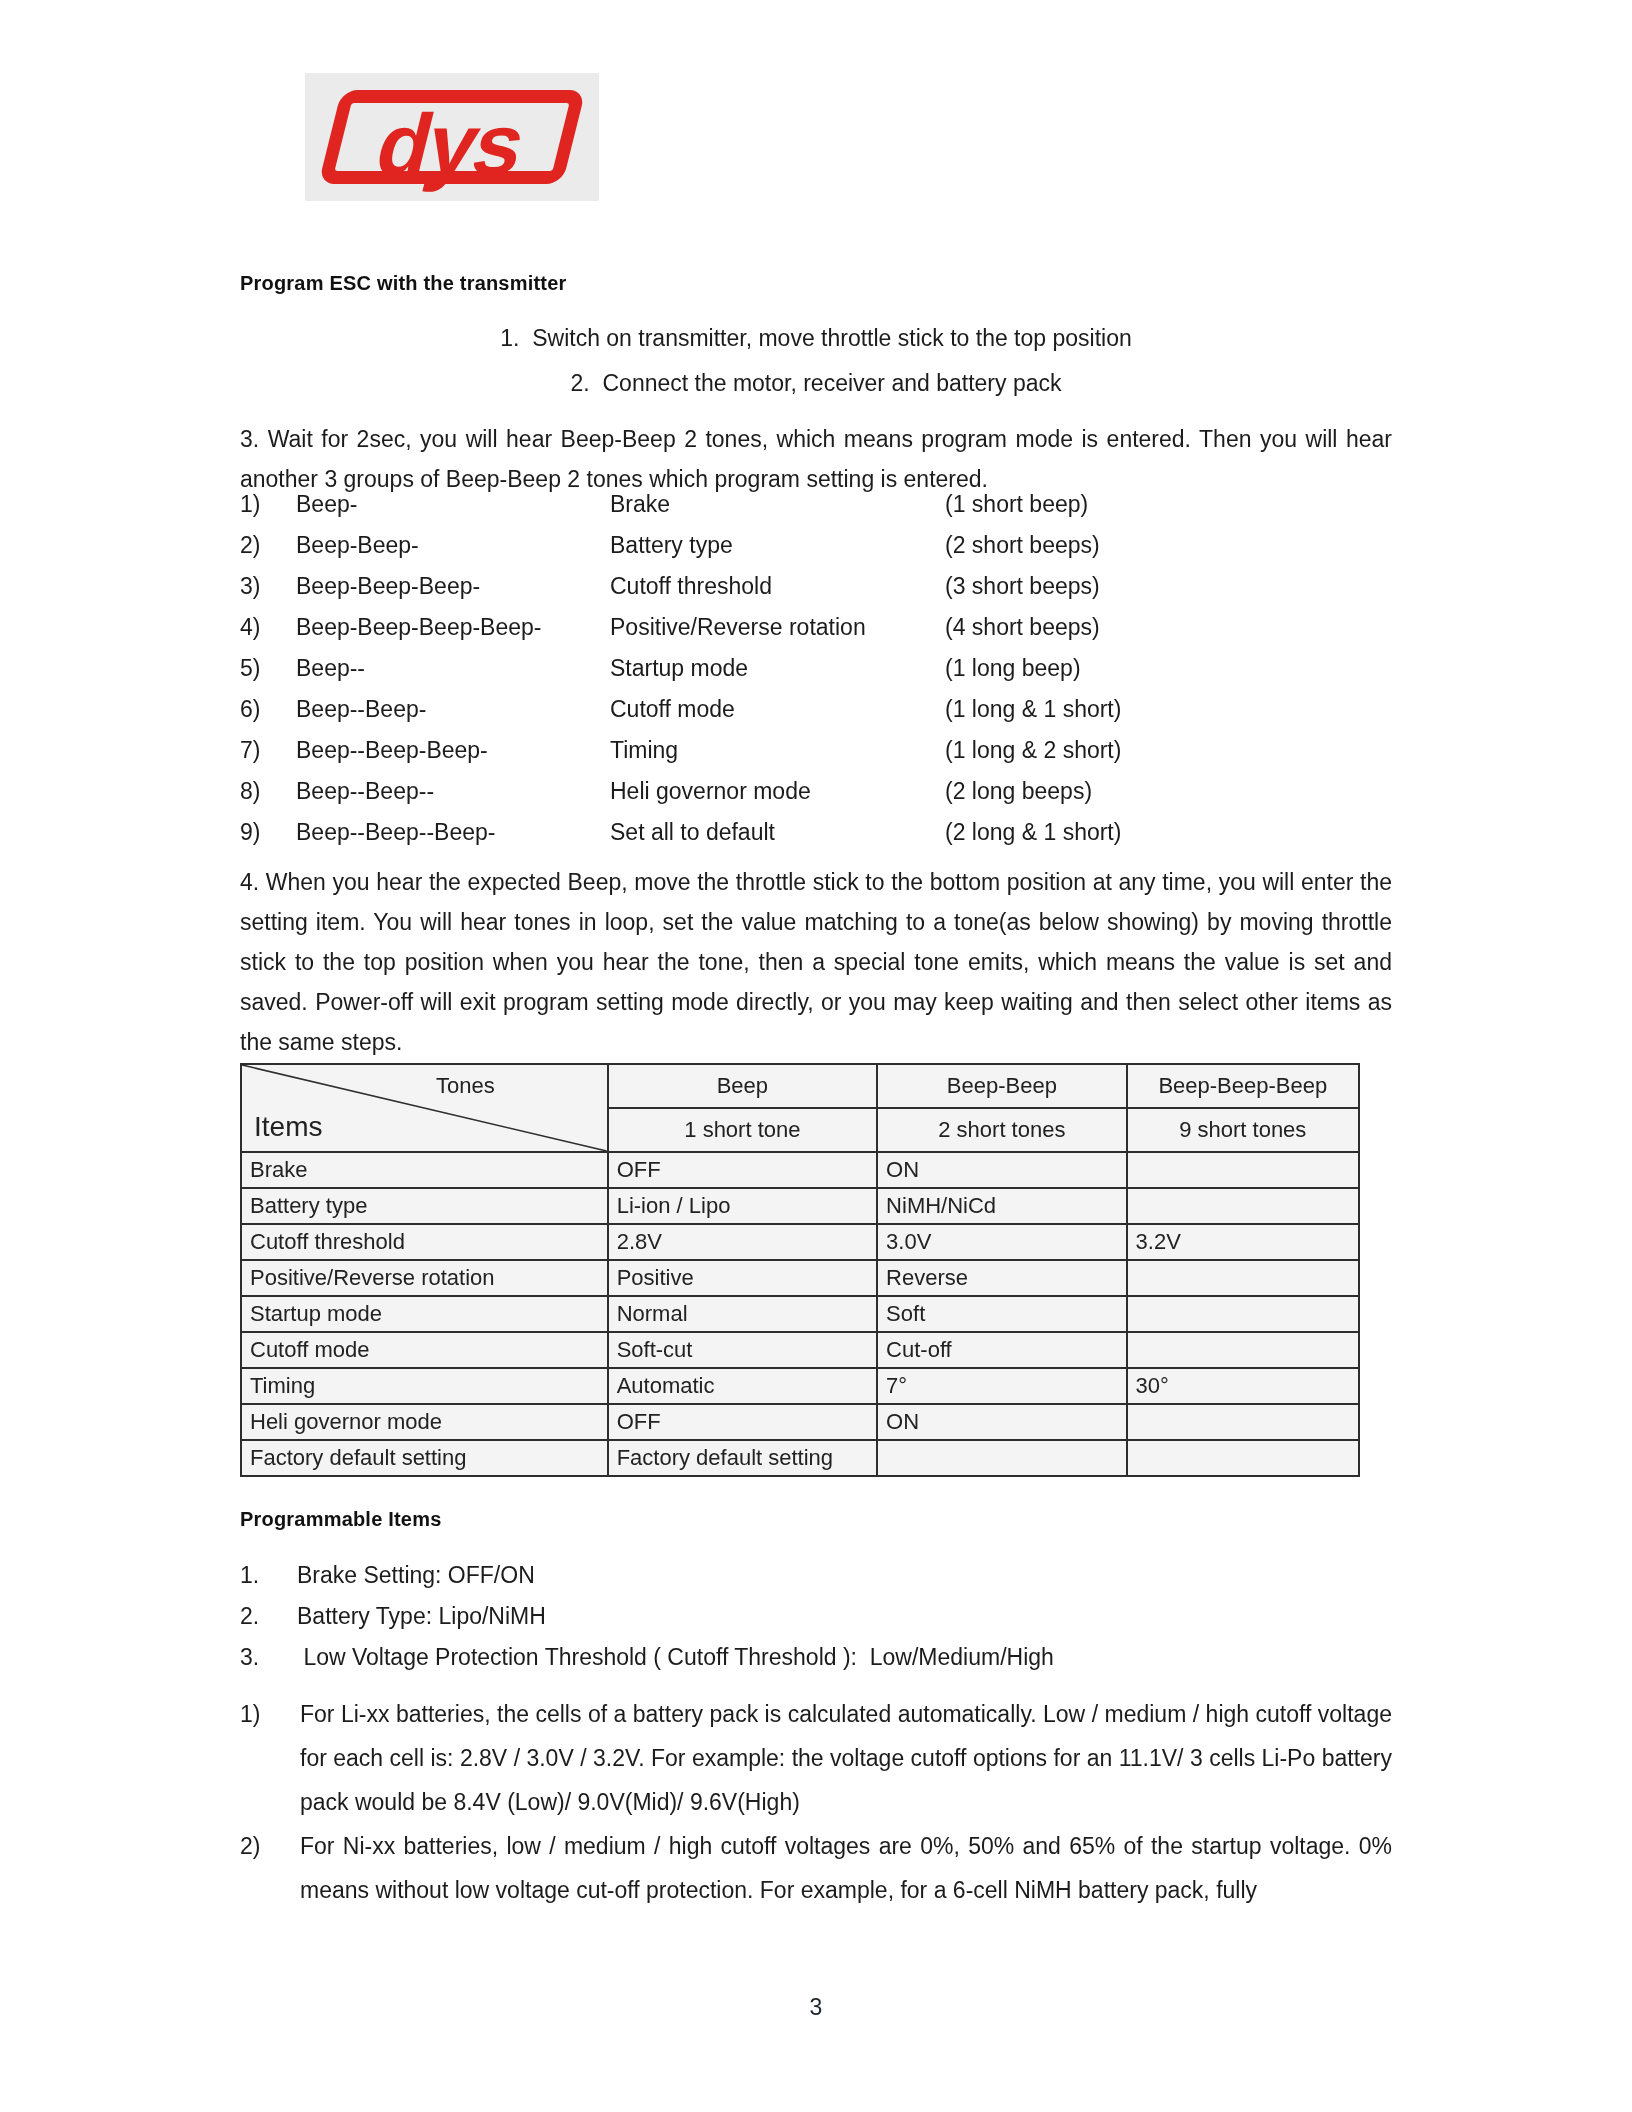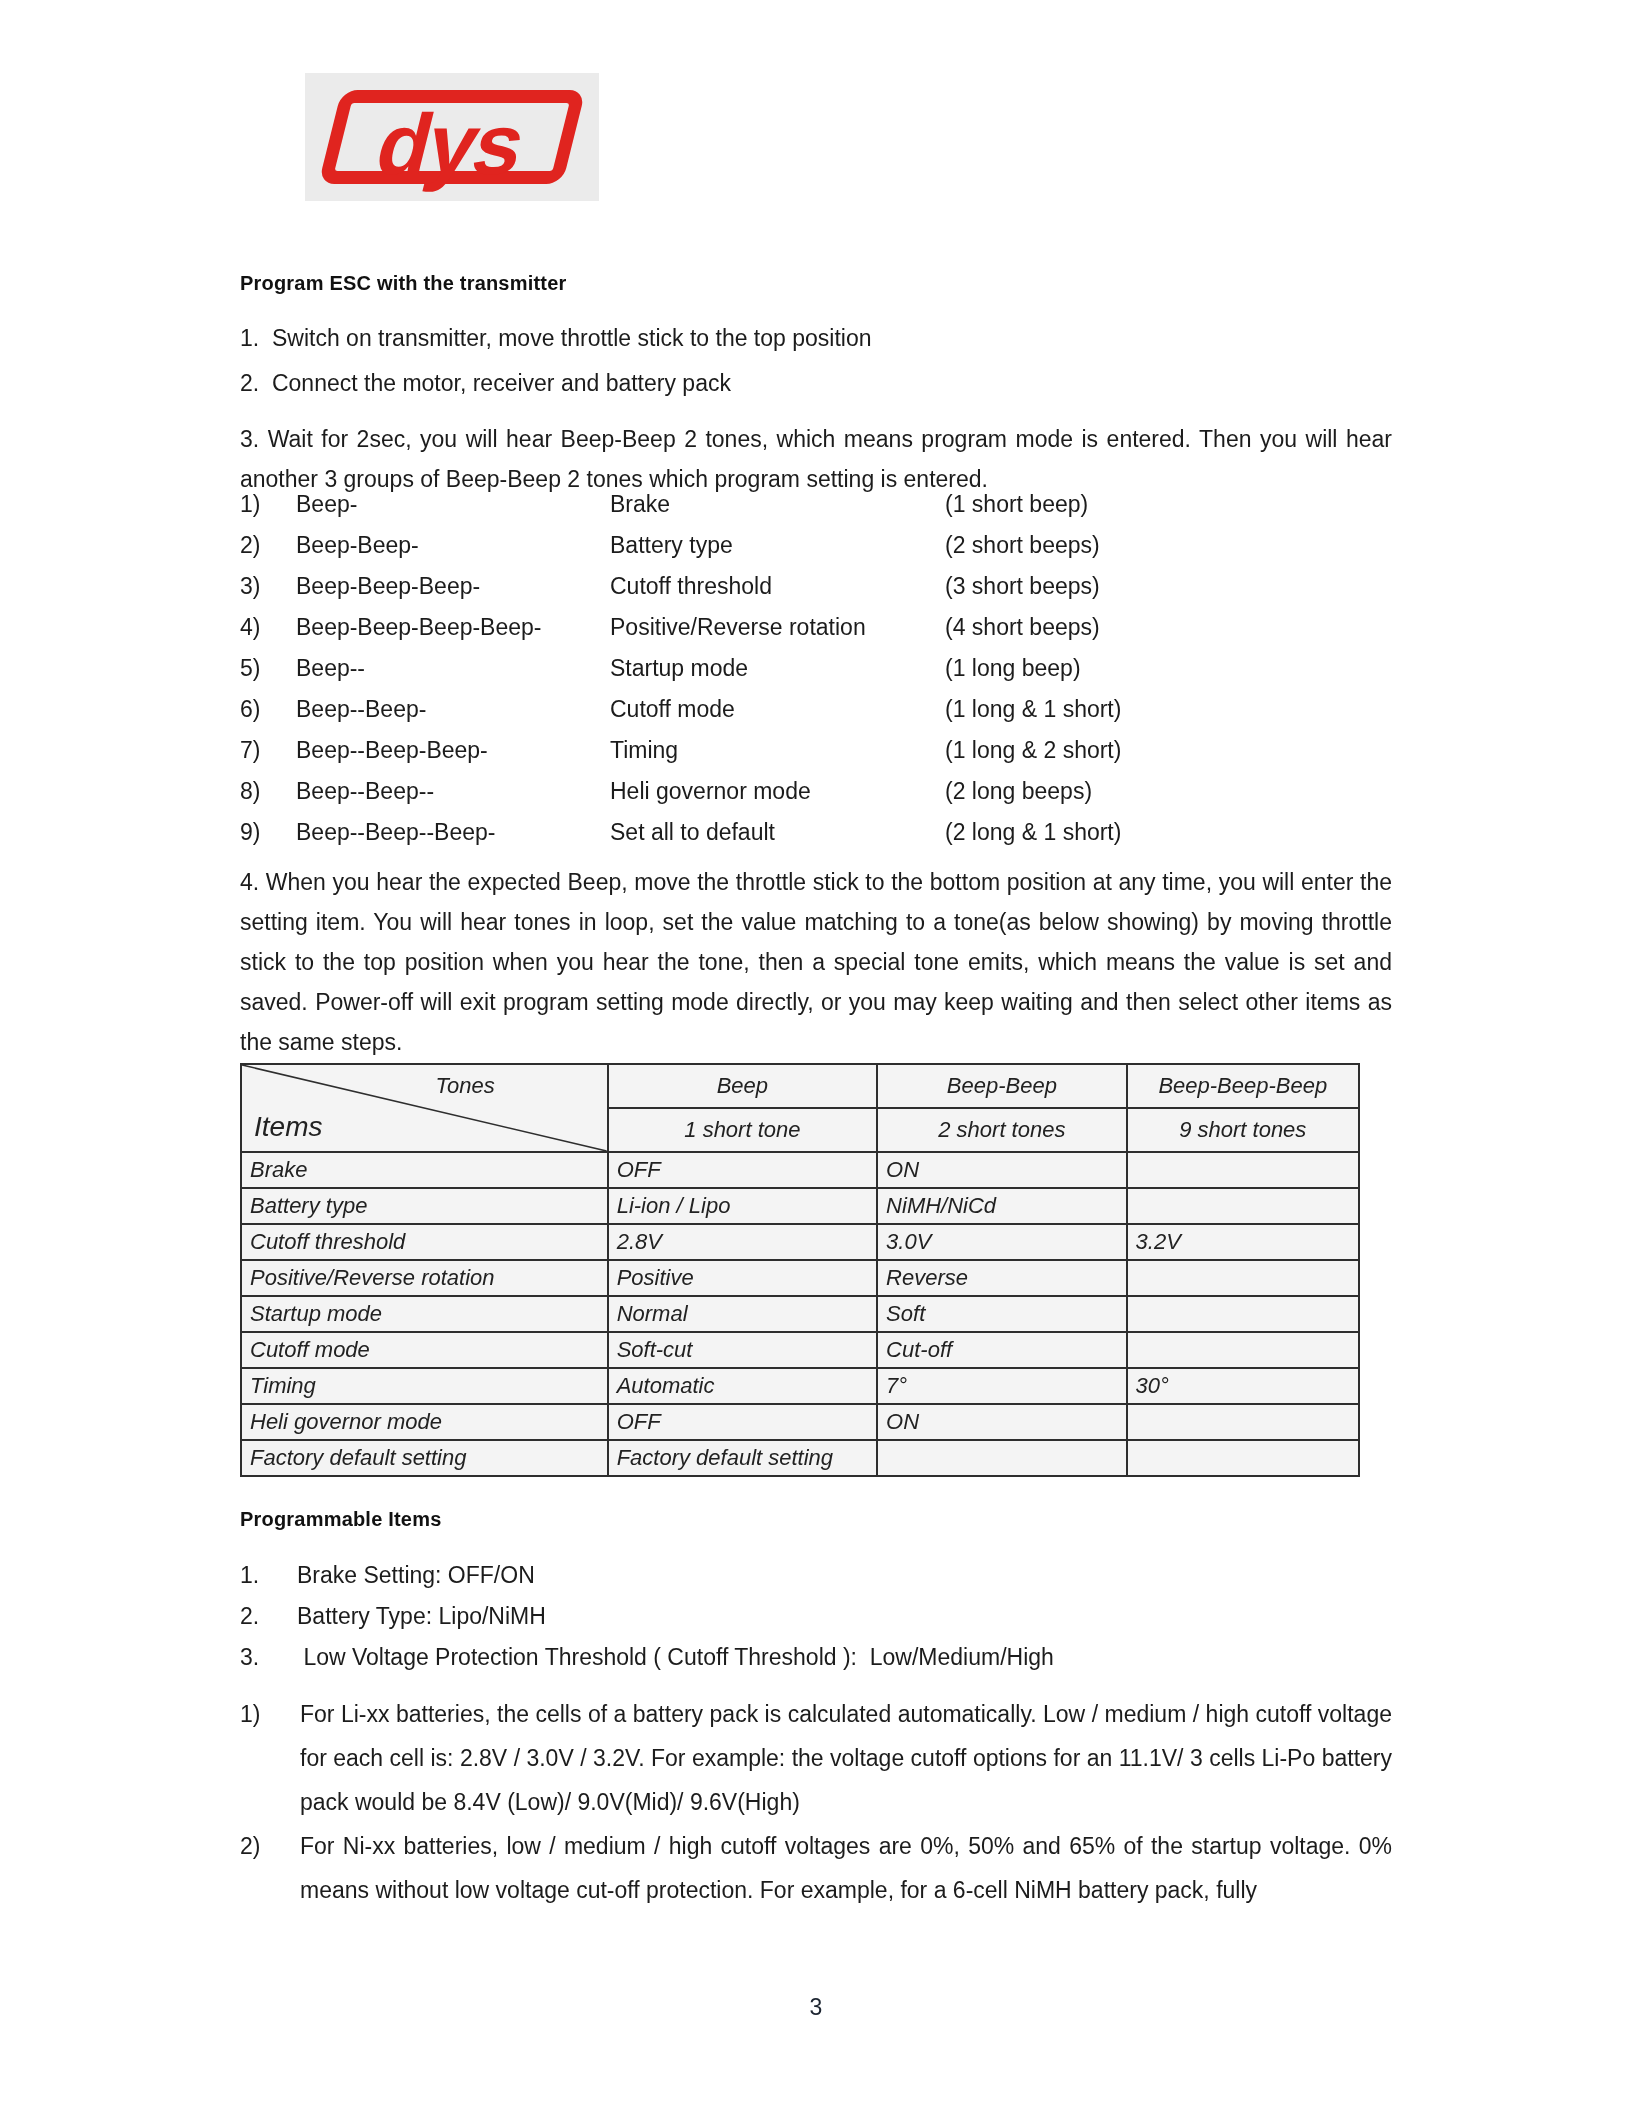--- a/index.html
+++ b/index.html
@@ -38,34 +38,34 @@
   }
 
   
   .content { position: absolute; left: 240px; top: 0; width: 1152px; }
   .abs { position: absolute; left: 0; }
 
   h1.sec-heading {
     font-size: 20px; font-weight: bold; color: #111;
     letter-spacing: 0.2px;
   }
-  .step { font-size: 23px; line-height: 40px; white-space: pre-wrap; width: 1152px; }
+  .step { font-size: 23px; line-height: 40px; white-space: pre-wrap; width: 1152px; text-align: center; }
   .step.justified { text-align: justify; white-space: normal; }
 
   
   .beep-list { width: 1152px; }
   .beep-row {
     display: grid;
     grid-template-columns: 56px 314px 335px 1fr;
     height: 41px; align-items: center;
     font-size: 23px;
   }
 
   
-  .tone-table-wrap { width: 1081px; font-style: italic; }
+  .tone-table-wrap { width: 1081px; }
   table.tone-table {
     border-collapse: collapse;
     width: 1120px;
     background: #f4f4f4;
     font-size: 22px;
     table-layout: fixed;
   }
   table.tone-table td, table.tone-table th {
     border: 2px solid #2e2e2e;
     padding: 1px 8px;

